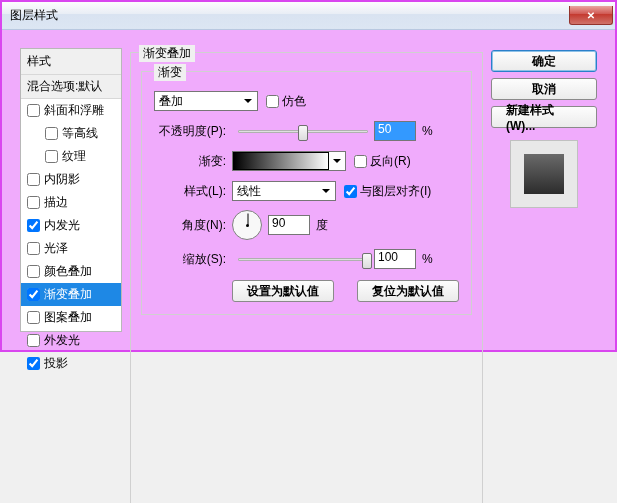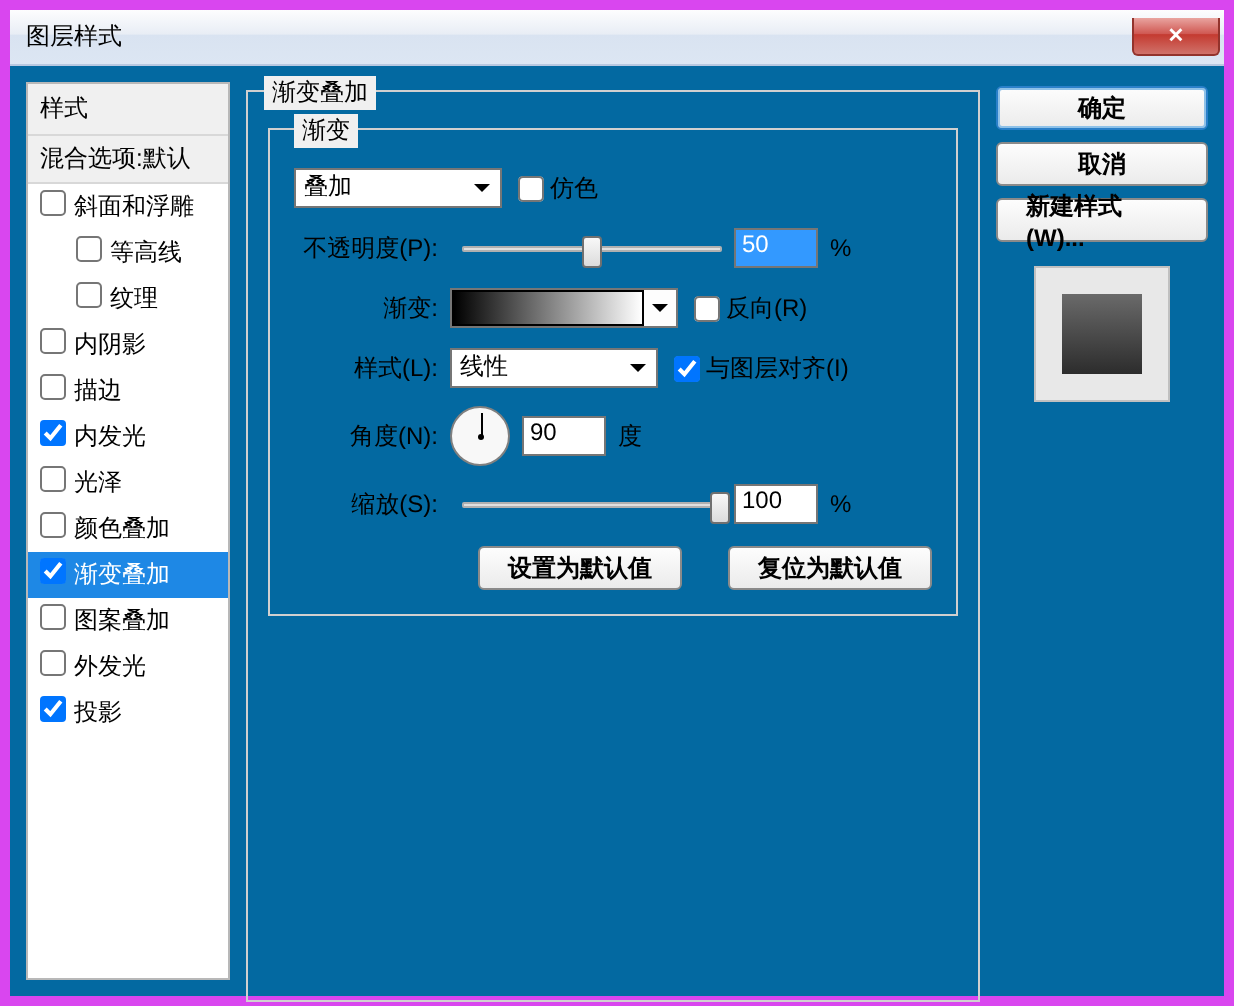--- a/index.html
+++ b/index.html
@@ -1,36 +1,36 @@
 <!DOCTYPE html>
 <html><head>
 <meta charset="utf-8">
 <style>
 * { box-sizing: border-box; margin: 0; padding: 0; font-family: "Microsoft YaHei", SimSun, sans-serif; font-size: 12px; }
 body { background: #f0f0f0; width: 617px; height: 503px; overflow: hidden; }
-.window { width: 617px; height: 503px; background: #0369a1; border: 5px solid #d946ef; }
+.window { width: 617px; height: 352px; background: #f0abfc; border: 2px solid #d946ef; }
 .titlebar { height: 28px; background: linear-gradient(#fdfdfe, #e8edf5 45%, #d9e3f1 46%, #dce6f3); display: flex; align-items: center; padding-left: 8px; border-bottom: 1px solid #b8c8e0; }
 .titlebar-text { color: #000; }
 .titlebar-close { margin-left: auto; width: 44px; height: 19px; background: linear-gradient(#e9a4a0, #cf5650 45%, #c43a30 46%, #d0726a); border: 1px solid #93332c; border-top: none; margin-right: 2px; display: flex; align-items: center; justify-content: center; color: #fff; font-weight: bold; border-radius: 0 0 3px 3px; cursor: pointer; }
 .titlebar-close:before { content: '✕'; font-size: 10px; }
-.content { display: flex; padding: 8px; gap: 8px; height: calc(100% - 28px); }
+.content { display: flex; padding: 18px; gap: 8px; height: calc(100% - 28px); }
 .style-panel { width: 102px; border: 1px solid #b8b8b8; background: #fff; }
 .style-header { background: #f0f0f0; padding: 4px 6px; border-bottom: 1px solid #d8d8d8; }
-.style-row { padding: 3px 6px; display: flex; align-items: flex-start; gap: 4px; cursor: pointer; }
+.style-row { padding: 3px 6px; display: flex; align-items: center; gap: 4px; cursor: pointer; }
 .style-row.indent { padding-left: 24px; }
 .style-row.selected { background: #1e88e5; color: #fff; }
 .style-row input[type=checkbox] { width: 13px; height: 13px; }
 .main-panel { flex: 1; position: relative; }
 .groupbox { border: 1px solid #d0d0d0; position: relative; padding: 18px 10px 10px; margin-top: 4px; height: 456px; }
 .groupbox-title { position: absolute; top: -8px; left: 8px; background: #f0f0f0; padding: 0 4px; }
 .inner-group { border: 1px solid #d0d0d0; position: relative; padding: 18px 12px 12px; }
 .inner-title { position: absolute; top: -8px; left: 12px; background: #f0f0f0; padding: 0 4px; }
 .form-row { display: flex; align-items: center; margin-bottom: 8px; min-height: 22px; }
 .form-label { width: 78px; text-align: right; padding-right: 6px; }
-.dropdown { border: 1px solid #767676; background: #fff; height: 20px; display: flex; padding: 0 4px; position: relative; cursor: pointer; }
+.dropdown { border: 1px solid #767676; background: #fff; height: 20px; display: flex; align-items: center; padding: 0 4px; position: relative; cursor: pointer; }
 .dropdown-arrow { position: absolute; right: 2px; top: 2px; bottom: 2px; width: 15px; display: flex; align-items: center; justify-content: center; }
 .dropdown-arrow:before { content: ''; border: 4px solid transparent; border-top: 4px solid #000; margin-top: 4px; }
 .slider-track { flex: 1; height: 3px; background: #e0e0e0; border: 1px solid #b0b0b0; border-radius: 1px; position: relative; margin: 0 6px; }
 .slider-thumb { position: absolute; top: -6px; width: 10px; height: 16px; background: linear-gradient(#f8f8f8,#dcdcdc); border: 1px solid #707070; border-radius: 2px; transform: translateX(-50%); cursor: pointer; }
 .num-input { width: 42px; height: 20px; border: 1px solid #767676; background: #fff; padding: 0 3px; text-align: left; }
 .num-input.sel { background: #3399ff; color: #fff; }
 .gradient-box { width: 96px; height: 18px; background: linear-gradient(to right, #000, #fff); border: 1px solid #000; cursor: pointer; }
 .gradient-wrap { display: flex; align-items: center; border: 1px solid #767676; }
 .gradient-wrap .dropdown-arrow { position: static; width: 16px; height: 18px; background: #fdfdfd; }
 .checkbox-item { display: flex; align-items: center; gap: 3px; margin-left: 8px; }

